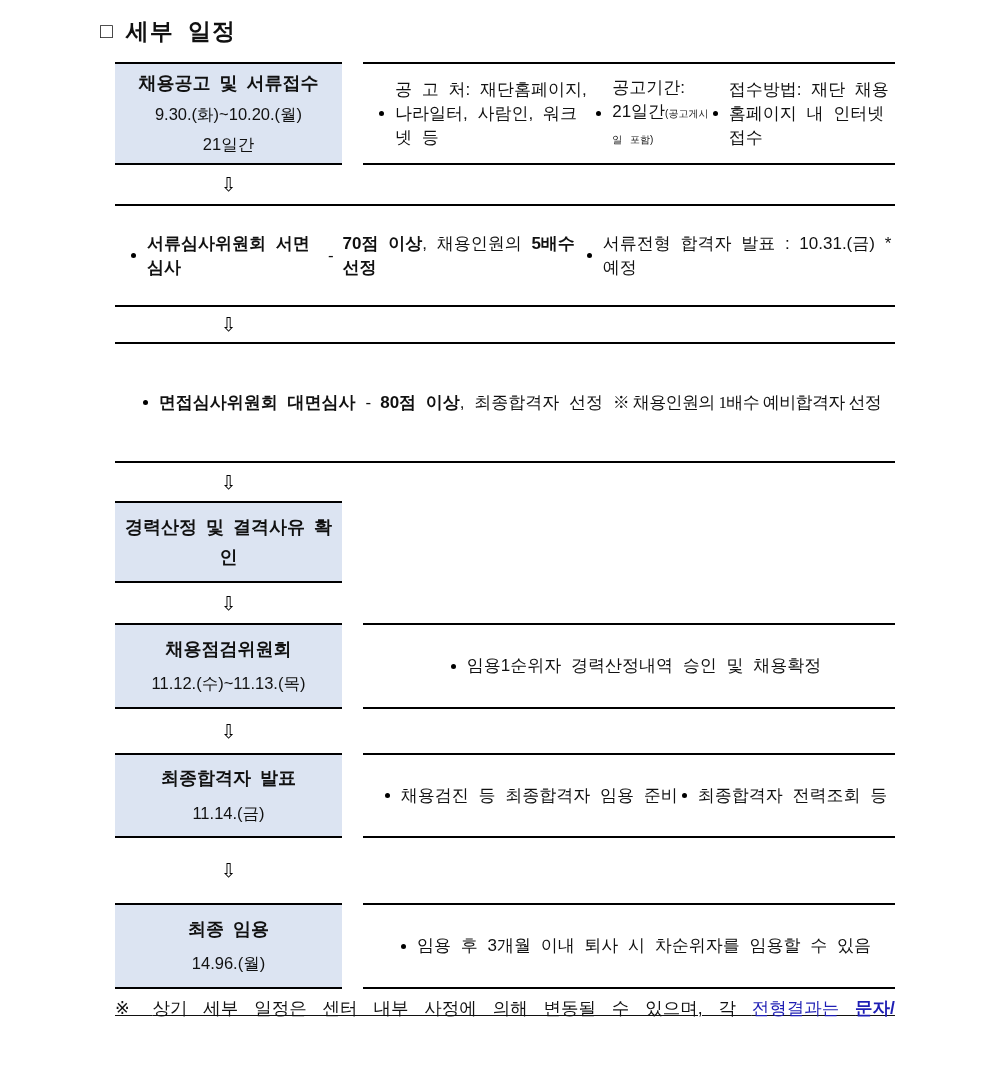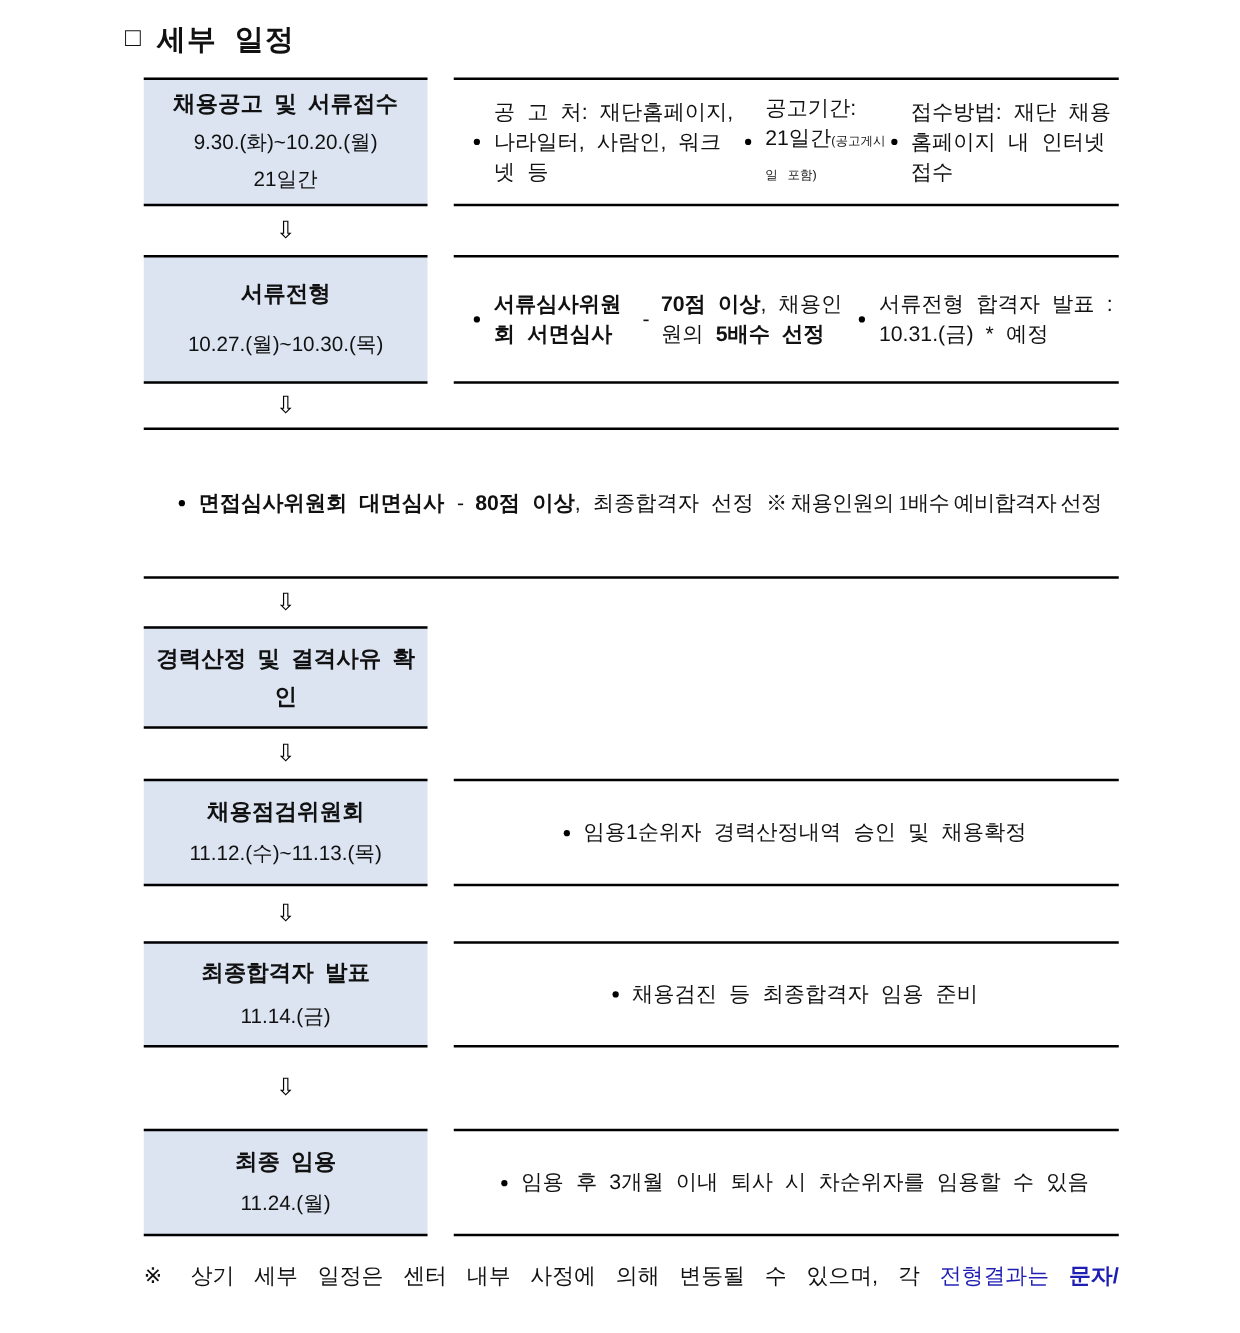--- a/index.html
+++ b/index.html
@@ -33,21 +33,21 @@
   .dot{width:5px;height:5px;border-radius:50%;background:#000;margin:0 11px 0 4px;flex-shrink:0;}
   .dash-mark{margin:0 9px 0 10px;flex-shrink:0;}
   .seg{white-space:pre-wrap;}
   .seg.b{font-weight:bold;}
   .seg.u{text-underline-offset:4px;}
   .seg.small{font-size:10px;}
   .seg.narrow{font-size:17px;letter-spacing:-0.6px;word-spacing:0;font-family:Liberation Serif, serif;}
   .seg.blue{color:#1e1eb4;}
   .arrow-zone{width:227px;display:flex;justify-content:center;align-items:center;}
   .down-arrow{font-size:19px;color:#000;line-height:1;}
-  .footnote{margin-top:16px;font-size:17.5px;line-height:31px;}
+  .footnote{margin-top:4px;font-size:17.5px;line-height:31px;text-decoration:underline;}
   .foot-line1{text-align:justify;text-align-last:justify;word-spacing:4px;}
   .foot-line2{padding-left:24px;word-spacing:4px;}
 </style>
 </head>
 <body>
 
 <div class="doc">
   <div class="doc-title">
     <span class="marker">□</span>
     <span>세부 일정</span>
@@ -71,24 +71,20 @@
           <div class="detail-line">
             <span class="dot"></span>
             <span><span class="seg">접수방법: 재단 채용홈페이지 내 인터넷 접수</span></span>
           </div>
         </div>
       </div>
       <div class="arrow-zone" style="height: 39px;">
         <span class="down-arrow">⇩</span>
       </div>
       <div class="row" style="min-height: 103px;">
-        <div class="stage-box">
-          <div class="stage-name">서류전형</div>
-          <div class="stage-date">10.27.(월)~10.30.(목)</div>
-        </div>
         <div class="detail-cell">
           <div class="detail-line">
             <span class="dot"></span>
             <span><span class="seg b">서류심사위원회 서면심사</span></span>
           </div>
           <div class="detail-line">
             <span class="dash-mark">-</span>
             <span><span class="seg b">70점 이상</span><span class="seg">, 채용인원의 </span><span class="seg b u">5배수 선정</span></span>
           </div>
           <div class="detail-line">
@@ -141,29 +137,33 @@
       <div class="row" style="min-height: 85px;">
         <div class="stage-box">
           <div class="stage-name">최종합격자 발표</div>
           <div class="stage-date">11.14.(금)</div>
         </div>
         <div class="detail-cell">
           <div class="detail-line">
             <span class="dot"></span>
             <span><span class="seg">채용검진 등 최종합격자 임용 준비</span></span>
           </div>
+          <div class="detail-line">
+            <span class="dot"></span>
+            <span><span class="seg">최종합격자 전력조회 등</span></span>
+          </div>
         </div>
       </div>
       <div class="arrow-zone" style="height: 65px;">
         <span class="down-arrow">⇩</span>
       </div>
       <div class="row" style="min-height: 86px;">
         <div class="stage-box">
           <div class="stage-name">최종 임용</div>
-          <div class="stage-date">11.24.(월)</div>
+          <div class="stage-date">14.96.(월)</div>
         </div>
         <div class="detail-cell">
           <div class="detail-line">
             <span class="dot"></span>
             <span><span class="seg">임용 후 3개월 이내 퇴사 시 차순위자를 임용할 수 있음</span></span>
           </div>
         </div>
       </div>
     </div>
   <div class="footnote">

